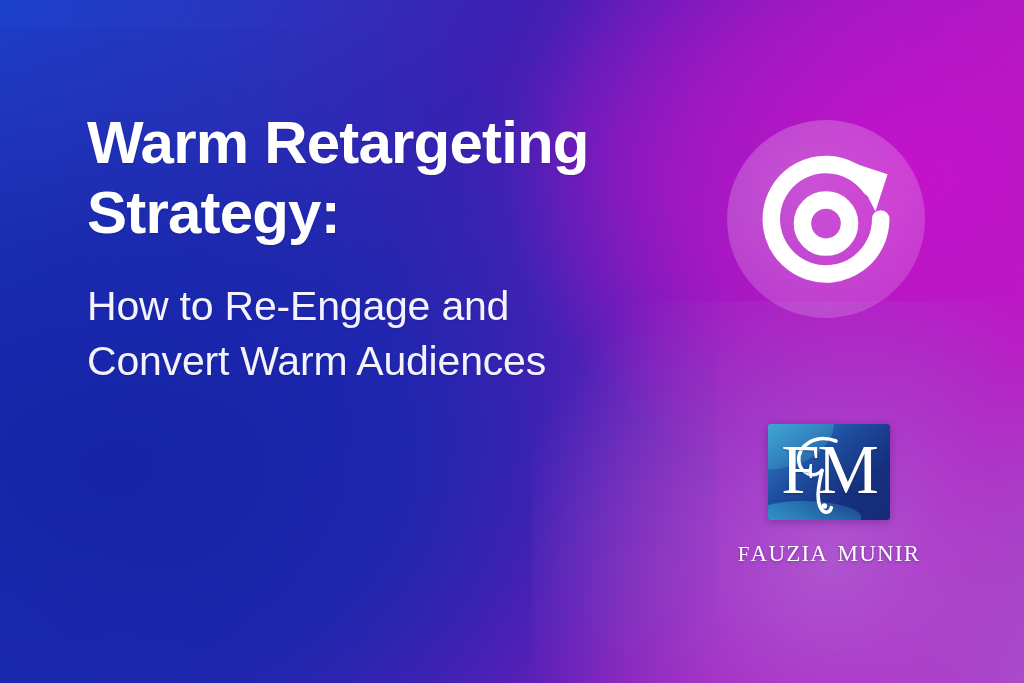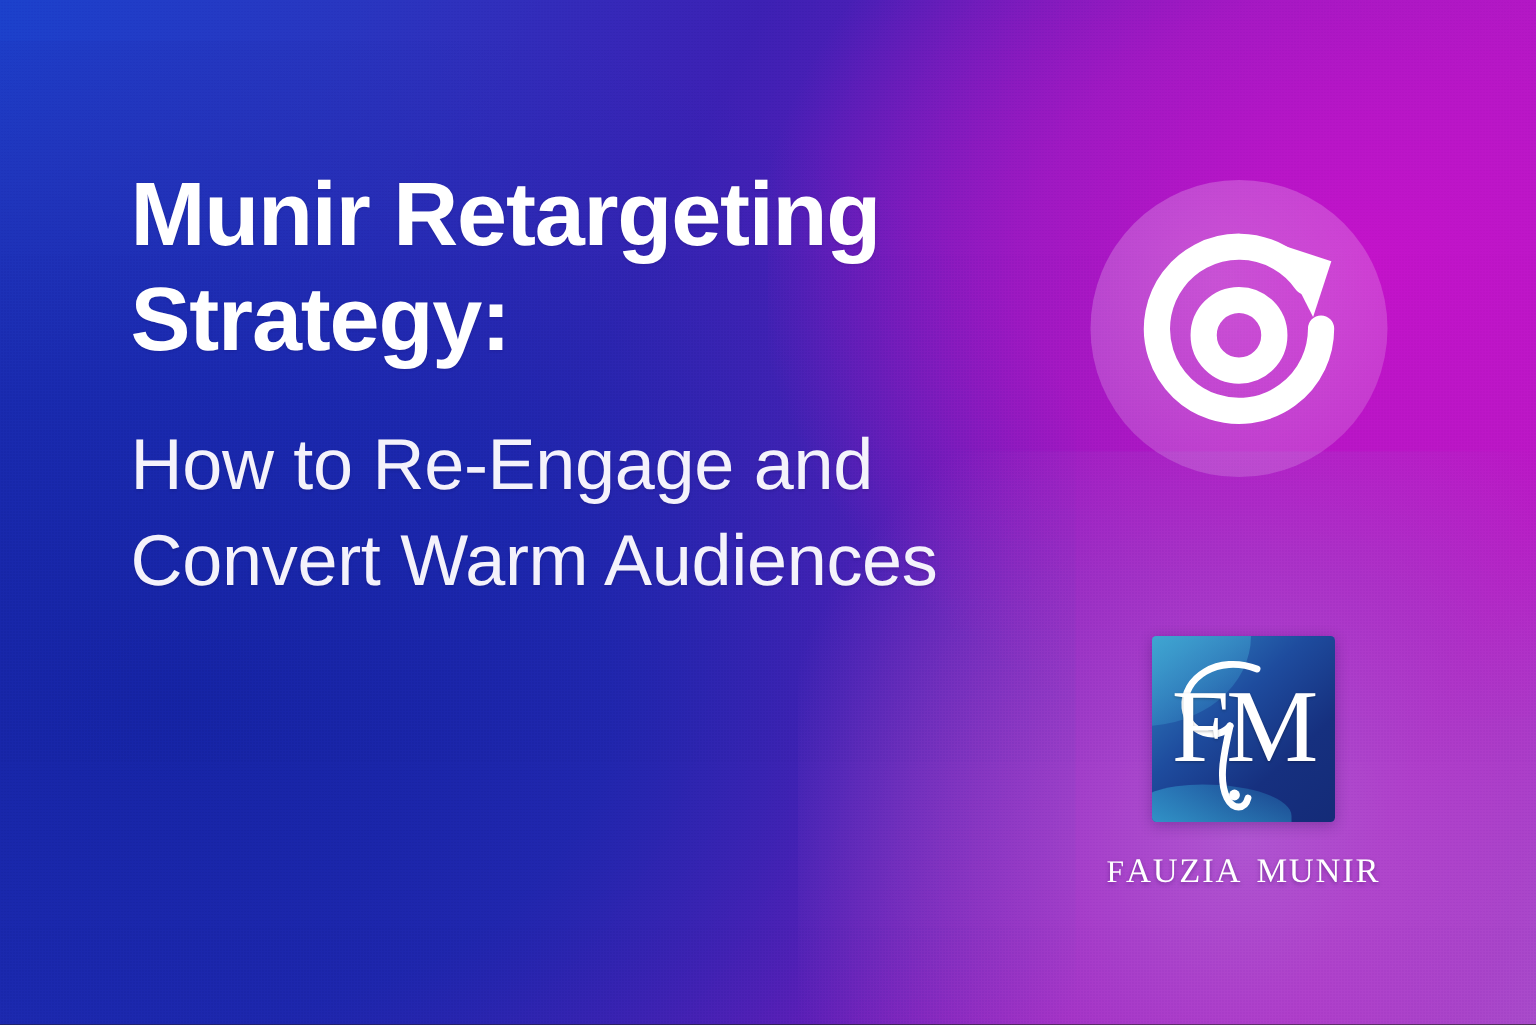--- a/index.html
+++ b/index.html
@@ -89,21 +89,21 @@
     line-height: 1.16;
     letter-spacing: -0.8px;
     white-space: pre-line;
     text-shadow: 0 1px 2px rgba(20,10,70,0.18);
   }
   .subhead {
     margin: 32px 0 10px 0;
     color: #f4f2fb;
     font-family: "Liberation Sans", sans-serif;
     font-weight: 400;
-    font-size: 48px;
+    font-size: 41px;
     line-height: 1.33;
     letter-spacing: -0.2px;
     white-space: pre-line;
     text-shadow: 0 1px 2px rgba(20,10,70,0.16);
   }
 
   
   .icon-badge {
     position: absolute;
     left: 727px;
@@ -132,21 +132,21 @@
     left: 700px;
     top: 424px;
     width: 258px;
     display: flex;
     flex-direction: column;
     align-items: center;
   }
   .logo-mark {
     position: relative;
     width: 122px;
-    height: 124px;
+    height: 96px;
     border-radius: 3px;
     overflow: hidden;
     background: linear-gradient(138deg,
         #2f8fc4 0%,
         #2a6fb4 16%,
         #1e4c9e 40%,
         #16307f 70%,
         #142b78 100%);
     box-shadow: 0 2px 9px rgba(30,10,70,0.30);
   }
@@ -207,21 +207,21 @@
 
 <div id="stage">
 
   <div class="bg-base"></div>
   <div class="bg-blue-pool"></div>
   <div class="bg-magenta-pool"></div>
   <div class="bg-violet-pool"></div>
   <div class="bg-noise"></div>
 
   <div class="text-block">
-    <h1 class="headline">Munir Retargeting
+    <h1 class="headline">Warm Retargeting
 Strategy:</h1>
     <p class="subhead">How to Re-Engage and
 Convert Warm Audiences</p>
   </div>
 
   <div class="icon-badge">
     <svg viewBox="0 0 100 100" aria-hidden="true">
 
       <path d="M 79.5 29.5
                A 36 36 0 1 0 86 50" fill="none" stroke="#ffffff" stroke-width="11.5" stroke-linecap="round"></path>

